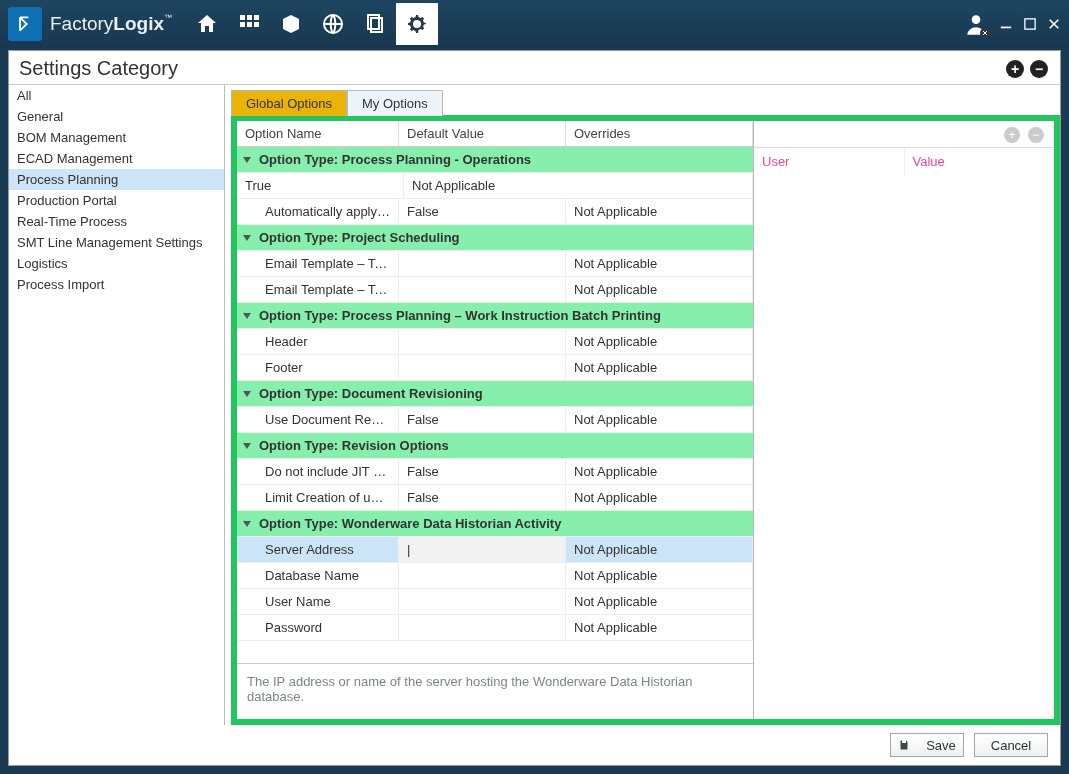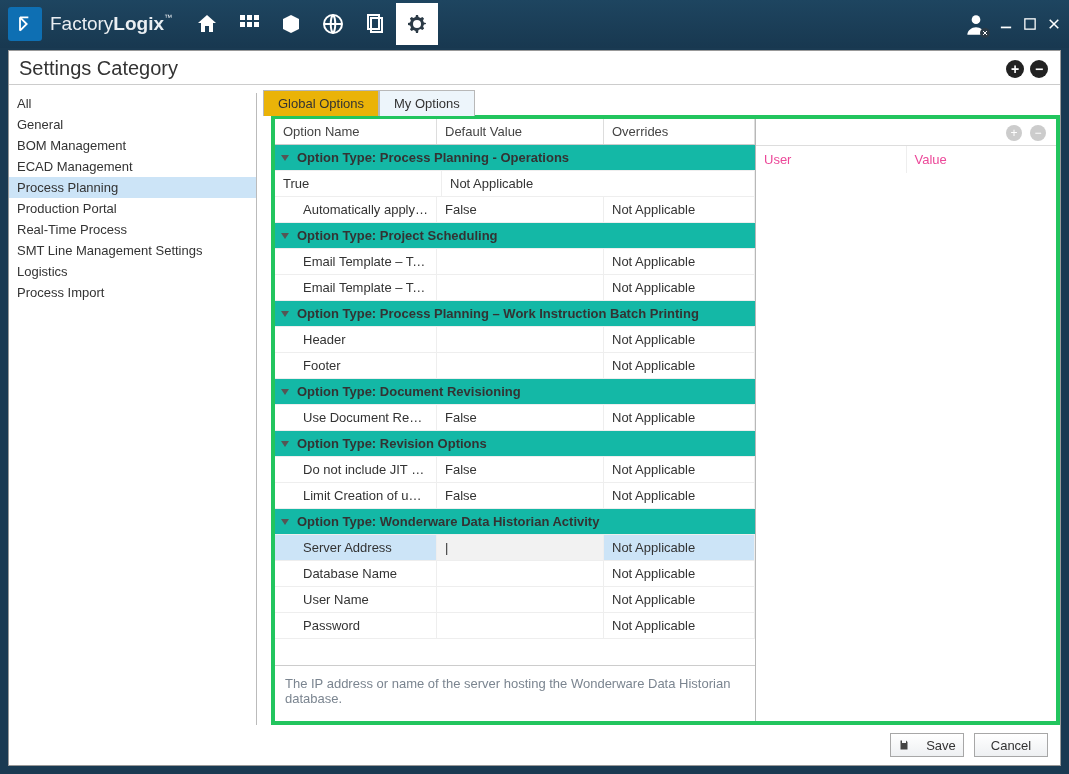--- a/index.html
+++ b/index.html
@@ -23,39 +23,39 @@
 
   .main-area { position:absolute; left:8px; top:50px; right:8px; bottom:8px; background:#fff; border:1px solid #999; display:flex; flex-direction:column; }
 
   .panel-header { display:flex; align-items:center; padding: 6px 12px 4px 10px; }
   .panel-header h1 { font-size:20px; font-weight:400; color:#333; }
   .panel-header .hdr-icons { margin-left:auto; display:flex; gap:6px; }
   .circle-btn { width:18px; height:18px; border-radius:50%; background:#222; color:#fff; display:flex; align-items:center; justify-content:center; font-size:14px; font-weight:bold; line-height:1; cursor:pointer; }
 
   .content-row { flex:1; display:flex; border-top:1px solid #ccc; min-height:0; }
 
-  .sidebar { width:248px; border-right:1px solid #bbb; overflow:auto;margin-top:8px; }
+  .sidebar { width:216px; border-right:1px solid #bbb; overflow:auto; }
   .sidebar-item { padding:3px 8px; cursor:pointer; color:#333; }
   .sidebar-item.sel { background:#cce4f7; }
 
   .center { flex:1; display:flex; flex-direction:column; min-width:0; padding: 4px 0 0 6px; }
   .tabs { display:flex; }
   .tab { padding:5px 14px; border:1px solid #b8b8b8; border-bottom:none; background:#edf5fb; cursor:pointer; position:relative; top:1px; }
   .tab.active { background:#eab308; z-index:2; }
 
-  .grid-wrap { flex:1; border:4px solid #22c55e; display:flex; min-height:0;margin-left:8px; }
+  .grid-wrap { flex:1; border:6px solid #22c55e; display:flex; min-height:0; }
   .options-col { flex:1; display:flex; flex-direction:column; border-right:1px solid #b8b8b8; min-width:0; }
   .grid-header { display:flex; border-bottom:1px solid #ccc; background:#fff; }
   .gh-cell { padding:5px 8px; border-right:1px solid #ddd; color:#444; }
   .col-name { width:162px; }
   .col-default { width:167px; }
   .col-over { flex:1; }
 
   .grid-body { flex:1; overflow-y:scroll; position:relative; }
-  .group-row { display:flex; align-items:center; padding:5px 6px; font-weight:600; color:#333; border-bottom:1px solid #eee; background:#14b8a6; }
+  .group-row { display:flex; align-items:center; padding:5px 6px; font-weight:600; color:#333; border-bottom:1px solid #eee; background:#86efac; }
   .group-row .arrow { width:10px; height:10px; margin-right:6px; position:relative; }
   .group-row .arrow::before { content:""; position:absolute; width:0; height:0; border-left:4px solid transparent; border-right:4px solid transparent; border-top:6px solid #555; left:0; top:2px; transform:rotate(0deg); }
 
   .data-row { display:flex; border-bottom:1px solid #eee; background:#fff; }
   .data-row .cell { padding:5px 8px; border-right:1px solid #eee; overflow:hidden; white-space:nowrap; text-overflow:ellipsis; }
   .data-row .c-name { width:162px; padding-left:28px; }
   .data-row .c-def { width:167px; }
   .data-row .c-ov { flex:1; }
   .data-row.sel { background:#cce4f7; }
   .data-row.sel .c-def { background:#f2f2f2; position:relative; }

